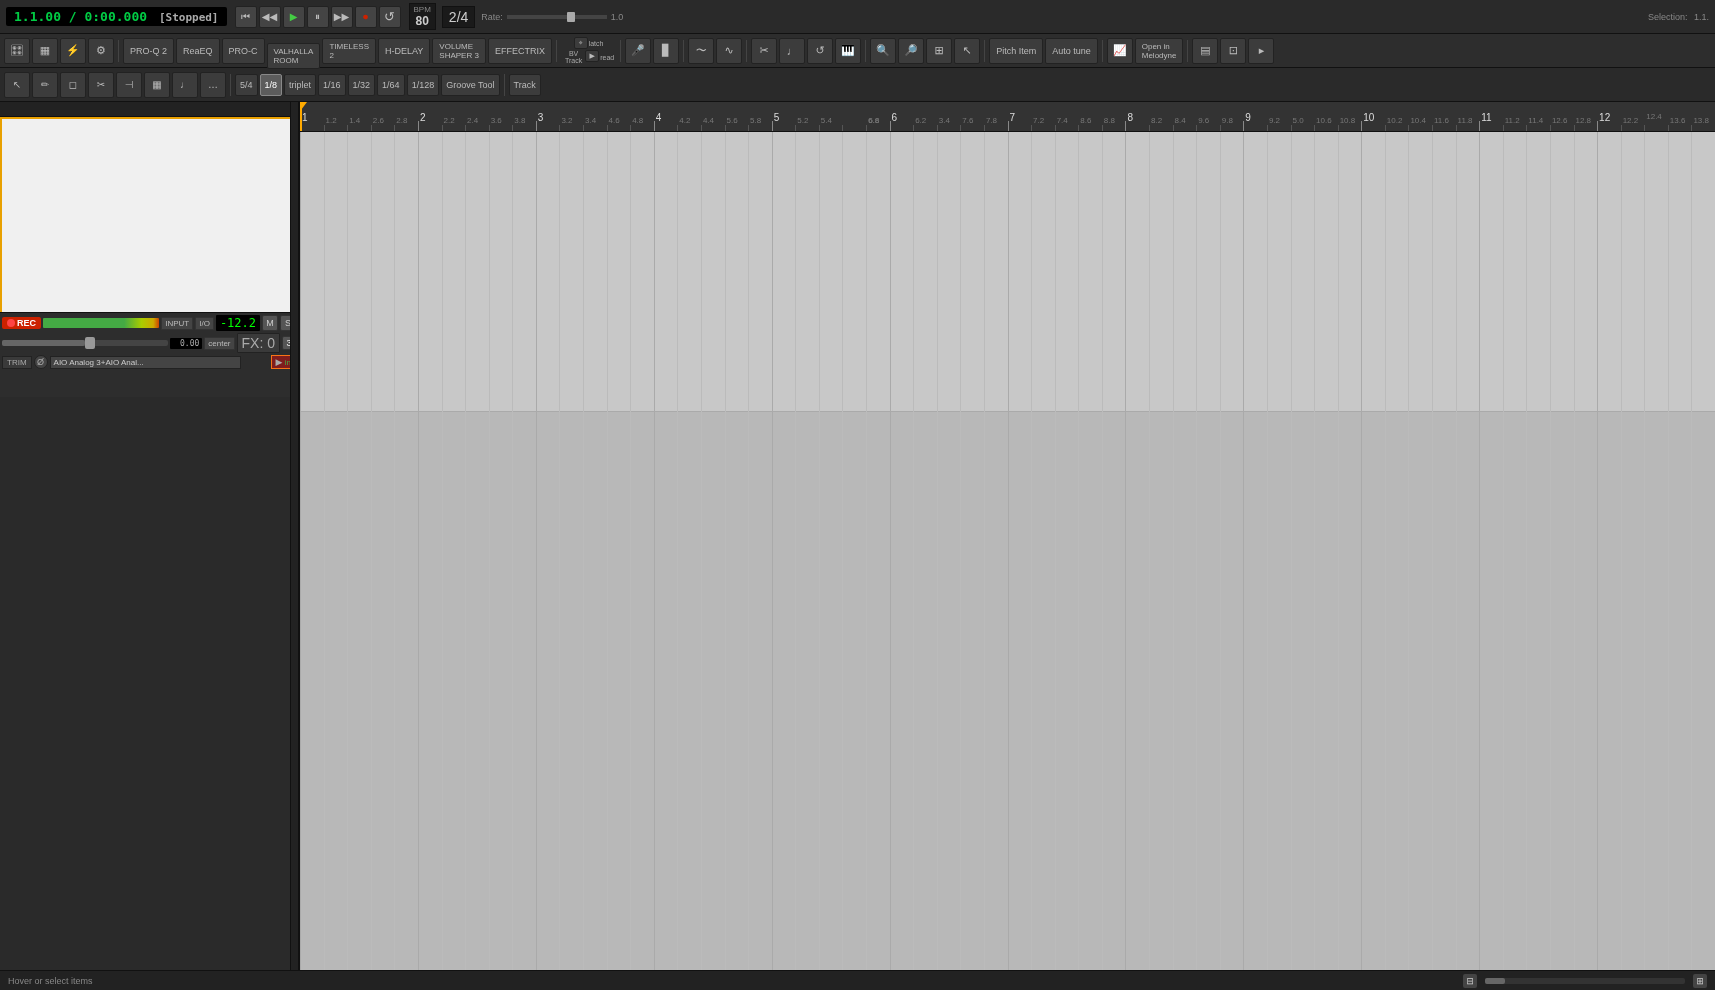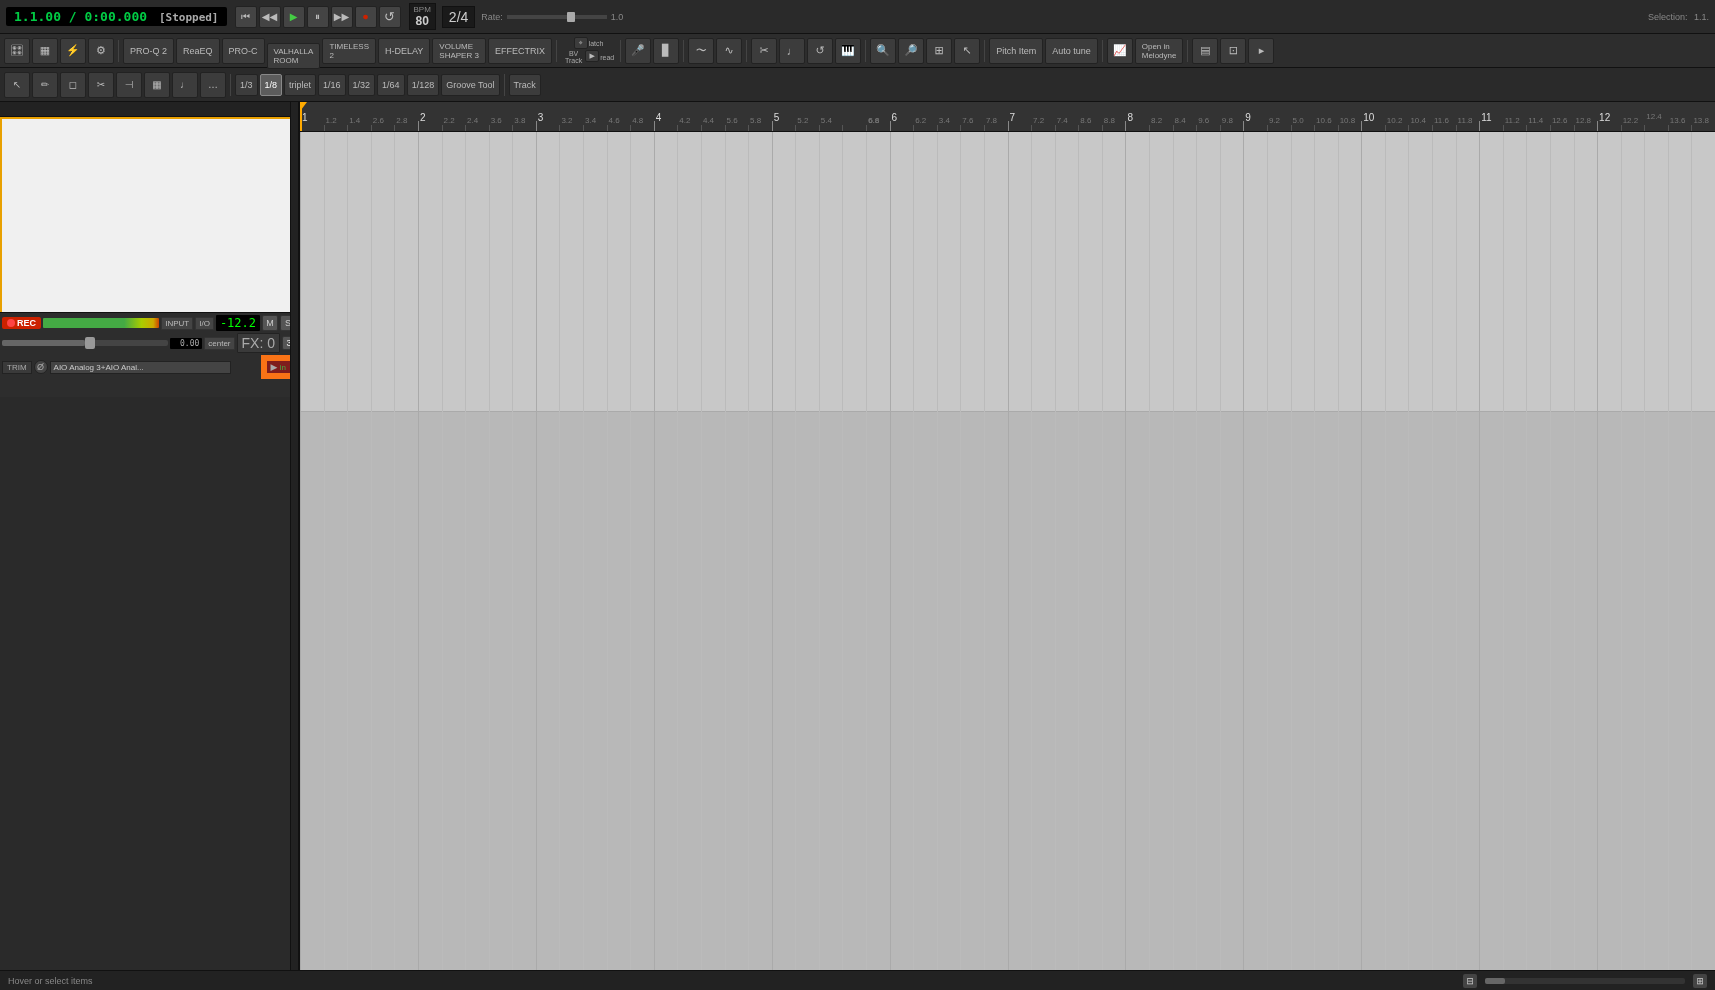--- a/index.html
+++ b/index.html
@@ -396,21 +396,21 @@
       flex: 1;
       background: #444;
       border: 1px solid #222;
       color: #ccc;
       font-size: 8px;
       padding: 1px 3px;
       cursor: pointer;
     }
     #arm-btn {
       background: #7f1d1d;
-      border: 6px solid #f97316;
+      border: 1px solid #f97316;
       color: #44aa44;
       font-size: 8px;
       padding: 1px 4px;
       cursor: pointer;
       margin-left: 28px;
     }
 
     
     #arrangement-area {
       flex: 1;
@@ -595,21 +595,21 @@
   <div class="toolbar-btn">↖</div>
   <div class="toolbar-btn">✏</div>
   <div class="toolbar-btn">◻</div>
   <div class="toolbar-btn">✂</div>
   <div class="toolbar-btn">⊣</div>
   <div class="toolbar-btn">▦</div>
   <div class="toolbar-btn">♩</div>
   <div class="toolbar-btn">…</div>
   <div class="toolbar-sep"></div>
 
-  <div class="fraction-btn">1/3</div>
+  <div class="fraction-btn">5/4</div>
   <div class="fraction-btn active">1/8</div>
   <div class="fraction-btn">triplet</div>
   <div class="fraction-btn">1/16</div>
   <div class="fraction-btn">1/32</div>
   <div class="fraction-btn">1/64</div>
   <div class="fraction-btn">1/128</div>
   <div class="fraction-btn">Groove Tool</div>
   <div class="toolbar-sep"></div>
   <div class="fraction-btn">Track</div>
 </div>

